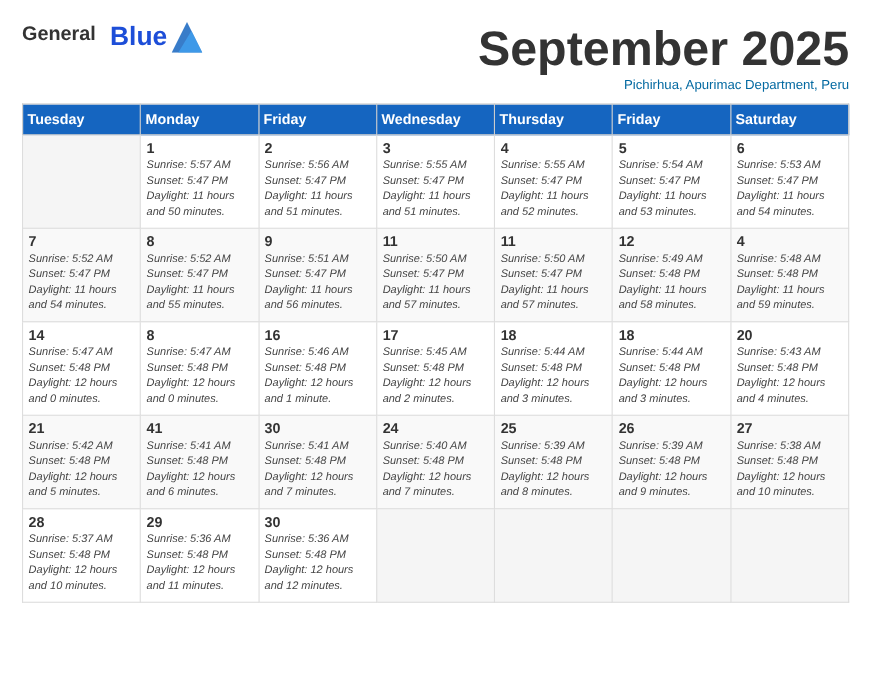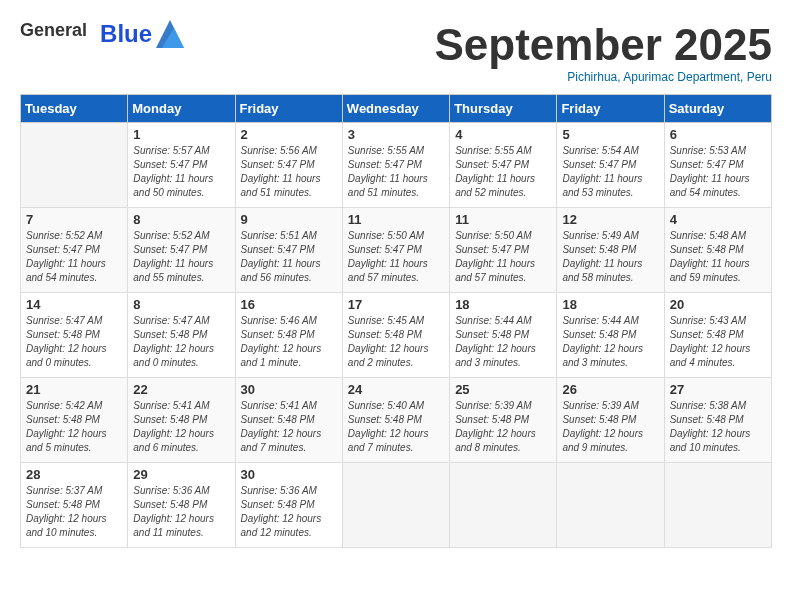--- a/index.html
+++ b/index.html
@@ -218,21 +218,21 @@
           <span class="day-num">20</span>
           <div class="cell-info">Sunrise: 5:43 AM<br>Sunset: 5:48 PM<br>Daylight: 12 hours<br>and 4 minutes.</div>
         </td>
       </tr>
       <tr>
         <td>
           <span class="day-num">21</span>
           <div class="cell-info">Sunrise: 5:42 AM<br>Sunset: 5:48 PM<br>Daylight: 12 hours<br>and 5 minutes.</div>
         </td>
         <td>
-          <span class="day-num">22</span>
+          <span class="day-num">41</span>
           <div class="cell-info">Sunrise: 5:41 AM<br>Sunset: 5:48 PM<br>Daylight: 12 hours<br>and 6 minutes.</div>
         </td>
         <td>
           <span class="day-num">30</span>
           <div class="cell-info">Sunrise: 5:41 AM<br>Sunset: 5:48 PM<br>Daylight: 12 hours<br>and 7 minutes.</div>
         </td>
         <td>
           <span class="day-num">24</span>
           <div class="cell-info">Sunrise: 5:40 AM<br>Sunset: 5:48 PM<br>Daylight: 12 hours<br>and 7 minutes.</div>
         </td>

